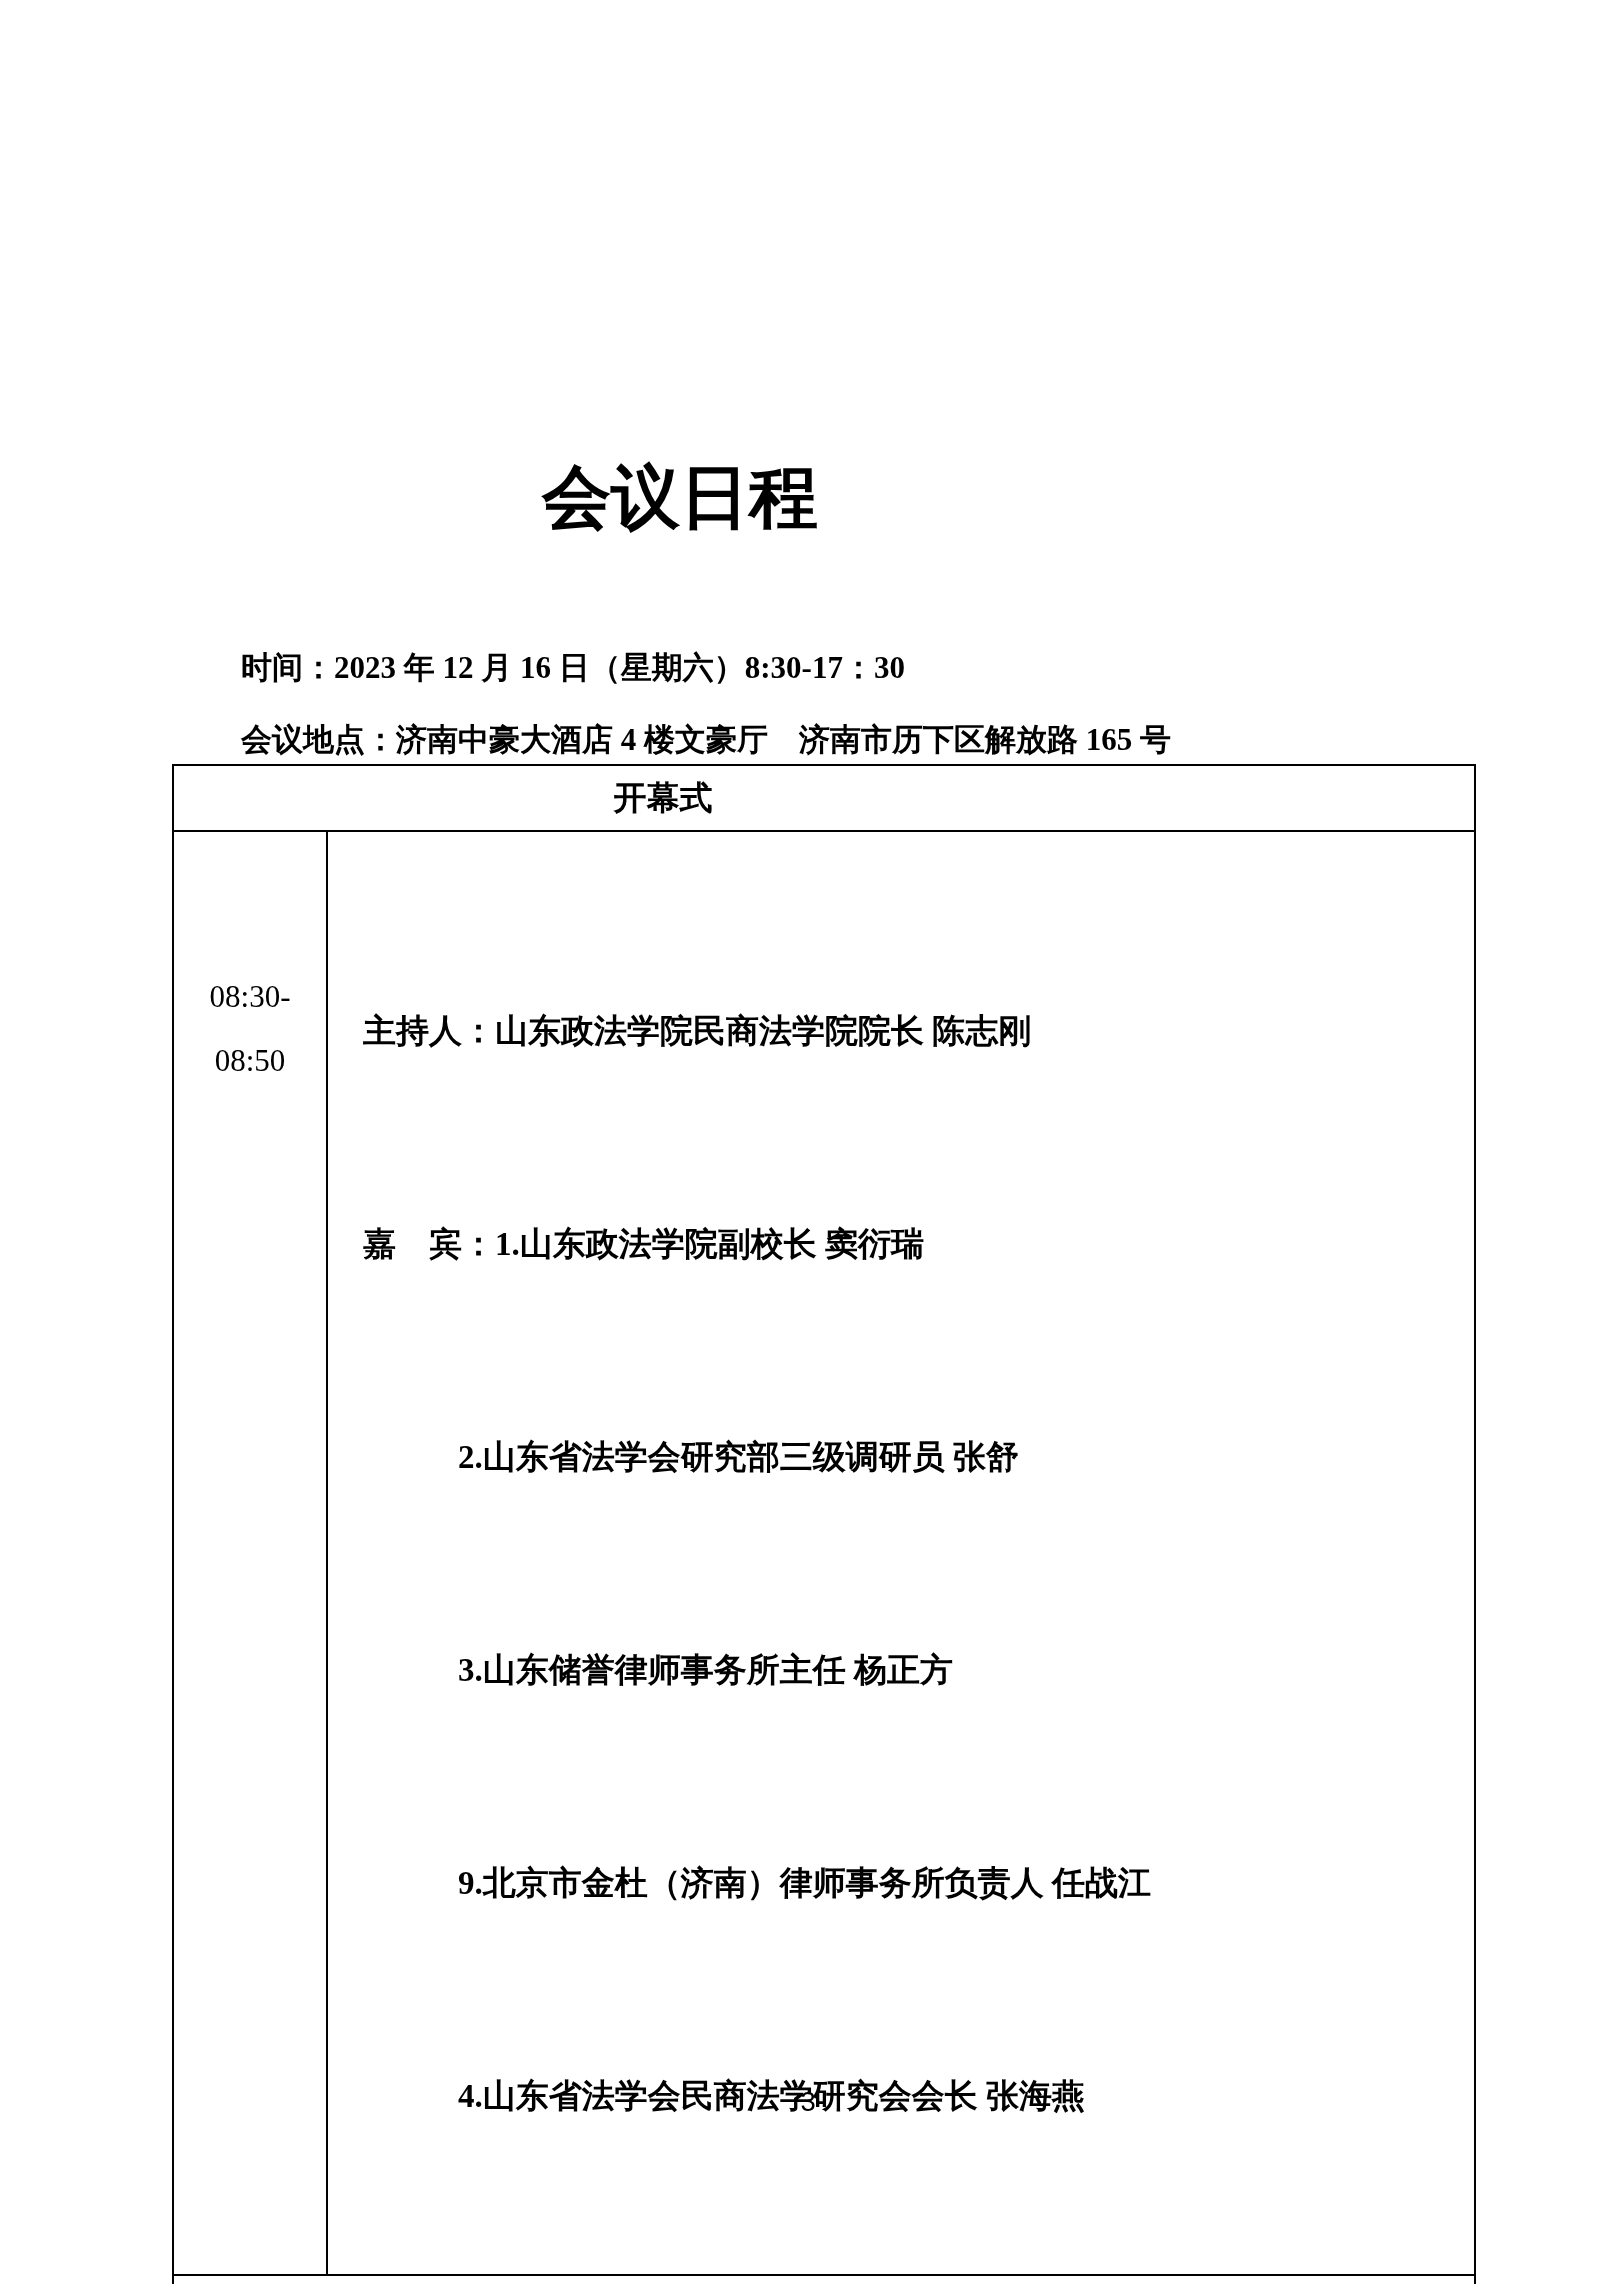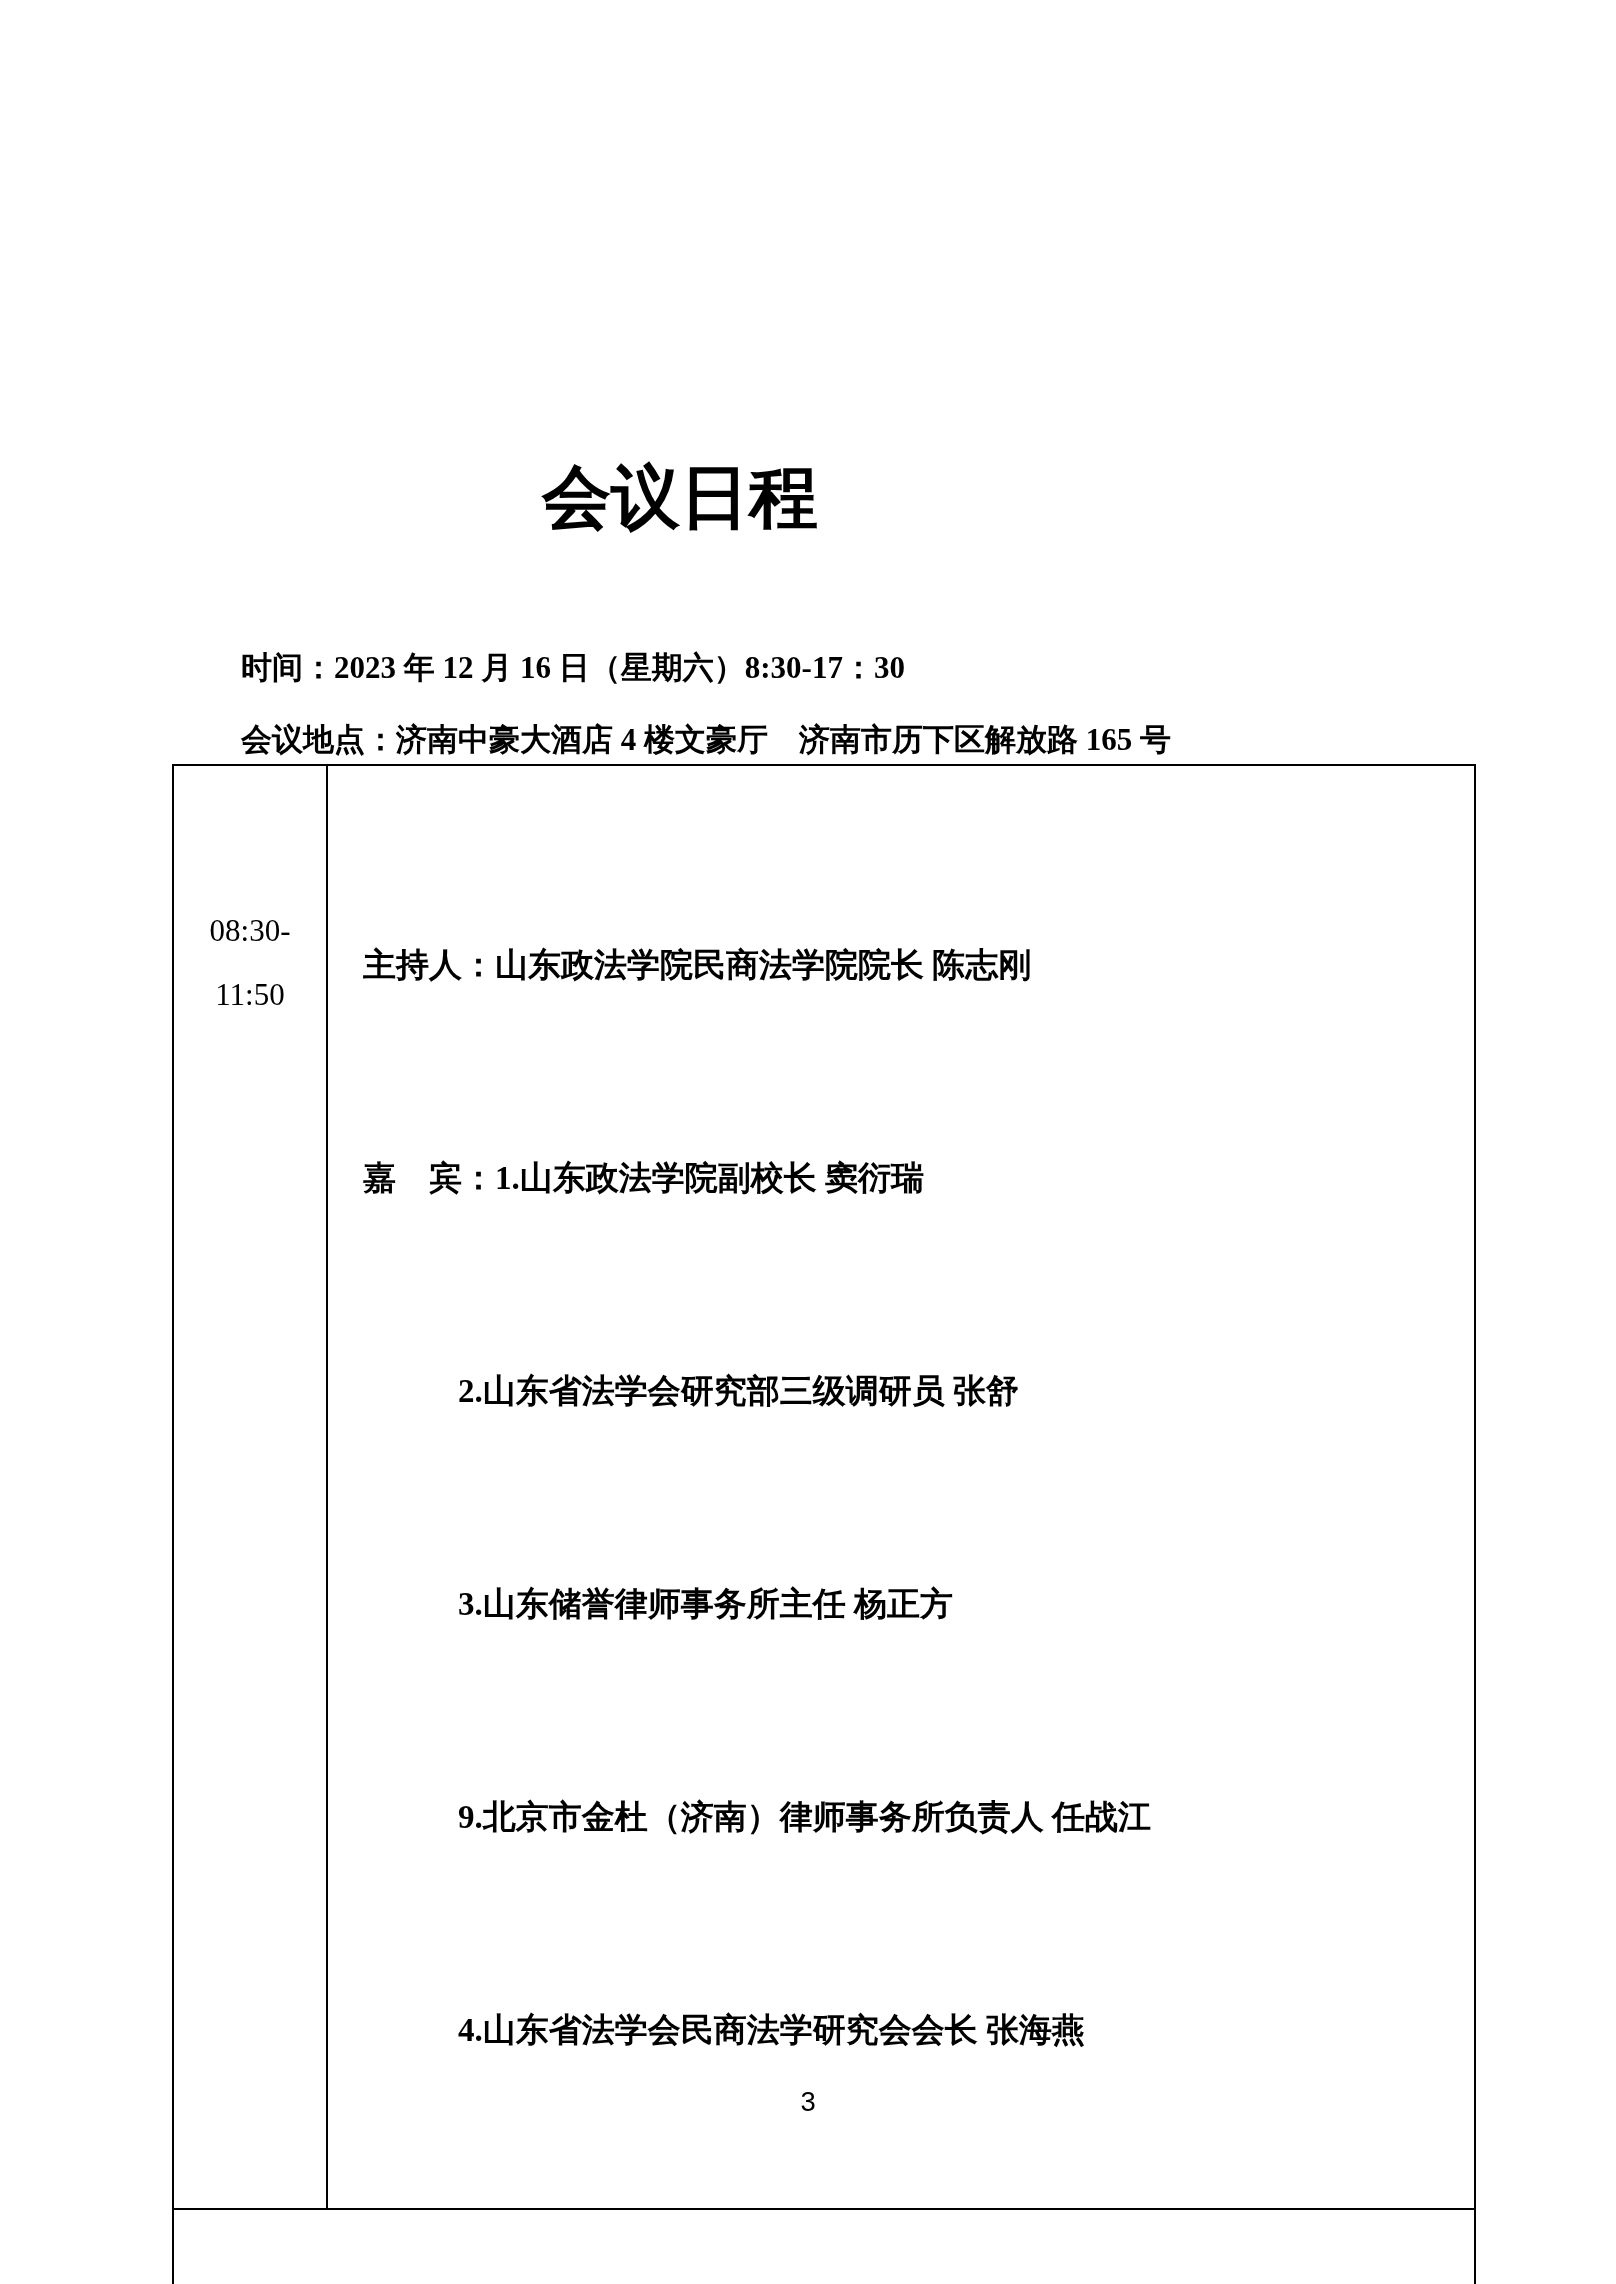--- a/index.html
+++ b/index.html
@@ -54,25 +54,28 @@
 <div class="meta-line meta-time">时间：2023 年 12 月 16 日（星期六）8:30-17：30</div>
 <div class="meta-line meta-loc">会议地点：济南中豪大酒店 4 楼文豪厅　济南市历下区解放路 165 号</div>
 
 <table class="agenda">
   <colgroup>
       <col class="c-time">
       <col>
     </colgroup>
 
   <tbody>
+      <tr>
+    <td colspan="2" class="cell-opening-header">开幕式</td>
+  </tr>
 
   <tr>
     <td class="cell-time">
       <div>08:30-</div>
-      <div>11:50</div>
+      <div>08:50</div>
     </td>
     <td class="cell-opening-body">
       <div>主持人：山东政法学院民商法学院院长 陈志刚</div>
       <div><span>嘉　宾：</span><span>1.山东政法学院副校长 窦衍瑞</span></div>
       <div class="guest-indent">2.山东省法学会研究部三级调研员 张舒</div>
       <div class="guest-indent">3.山东储誉律师事务所主任 杨正方</div>
       <div class="guest-indent">9.北京市金杜（济南）律师事务所负责人 任战江</div>
       <div class="guest-indent">4.山东省法学会民商法学研究会会长 张海燕</div>
     </td>
   </tr>

